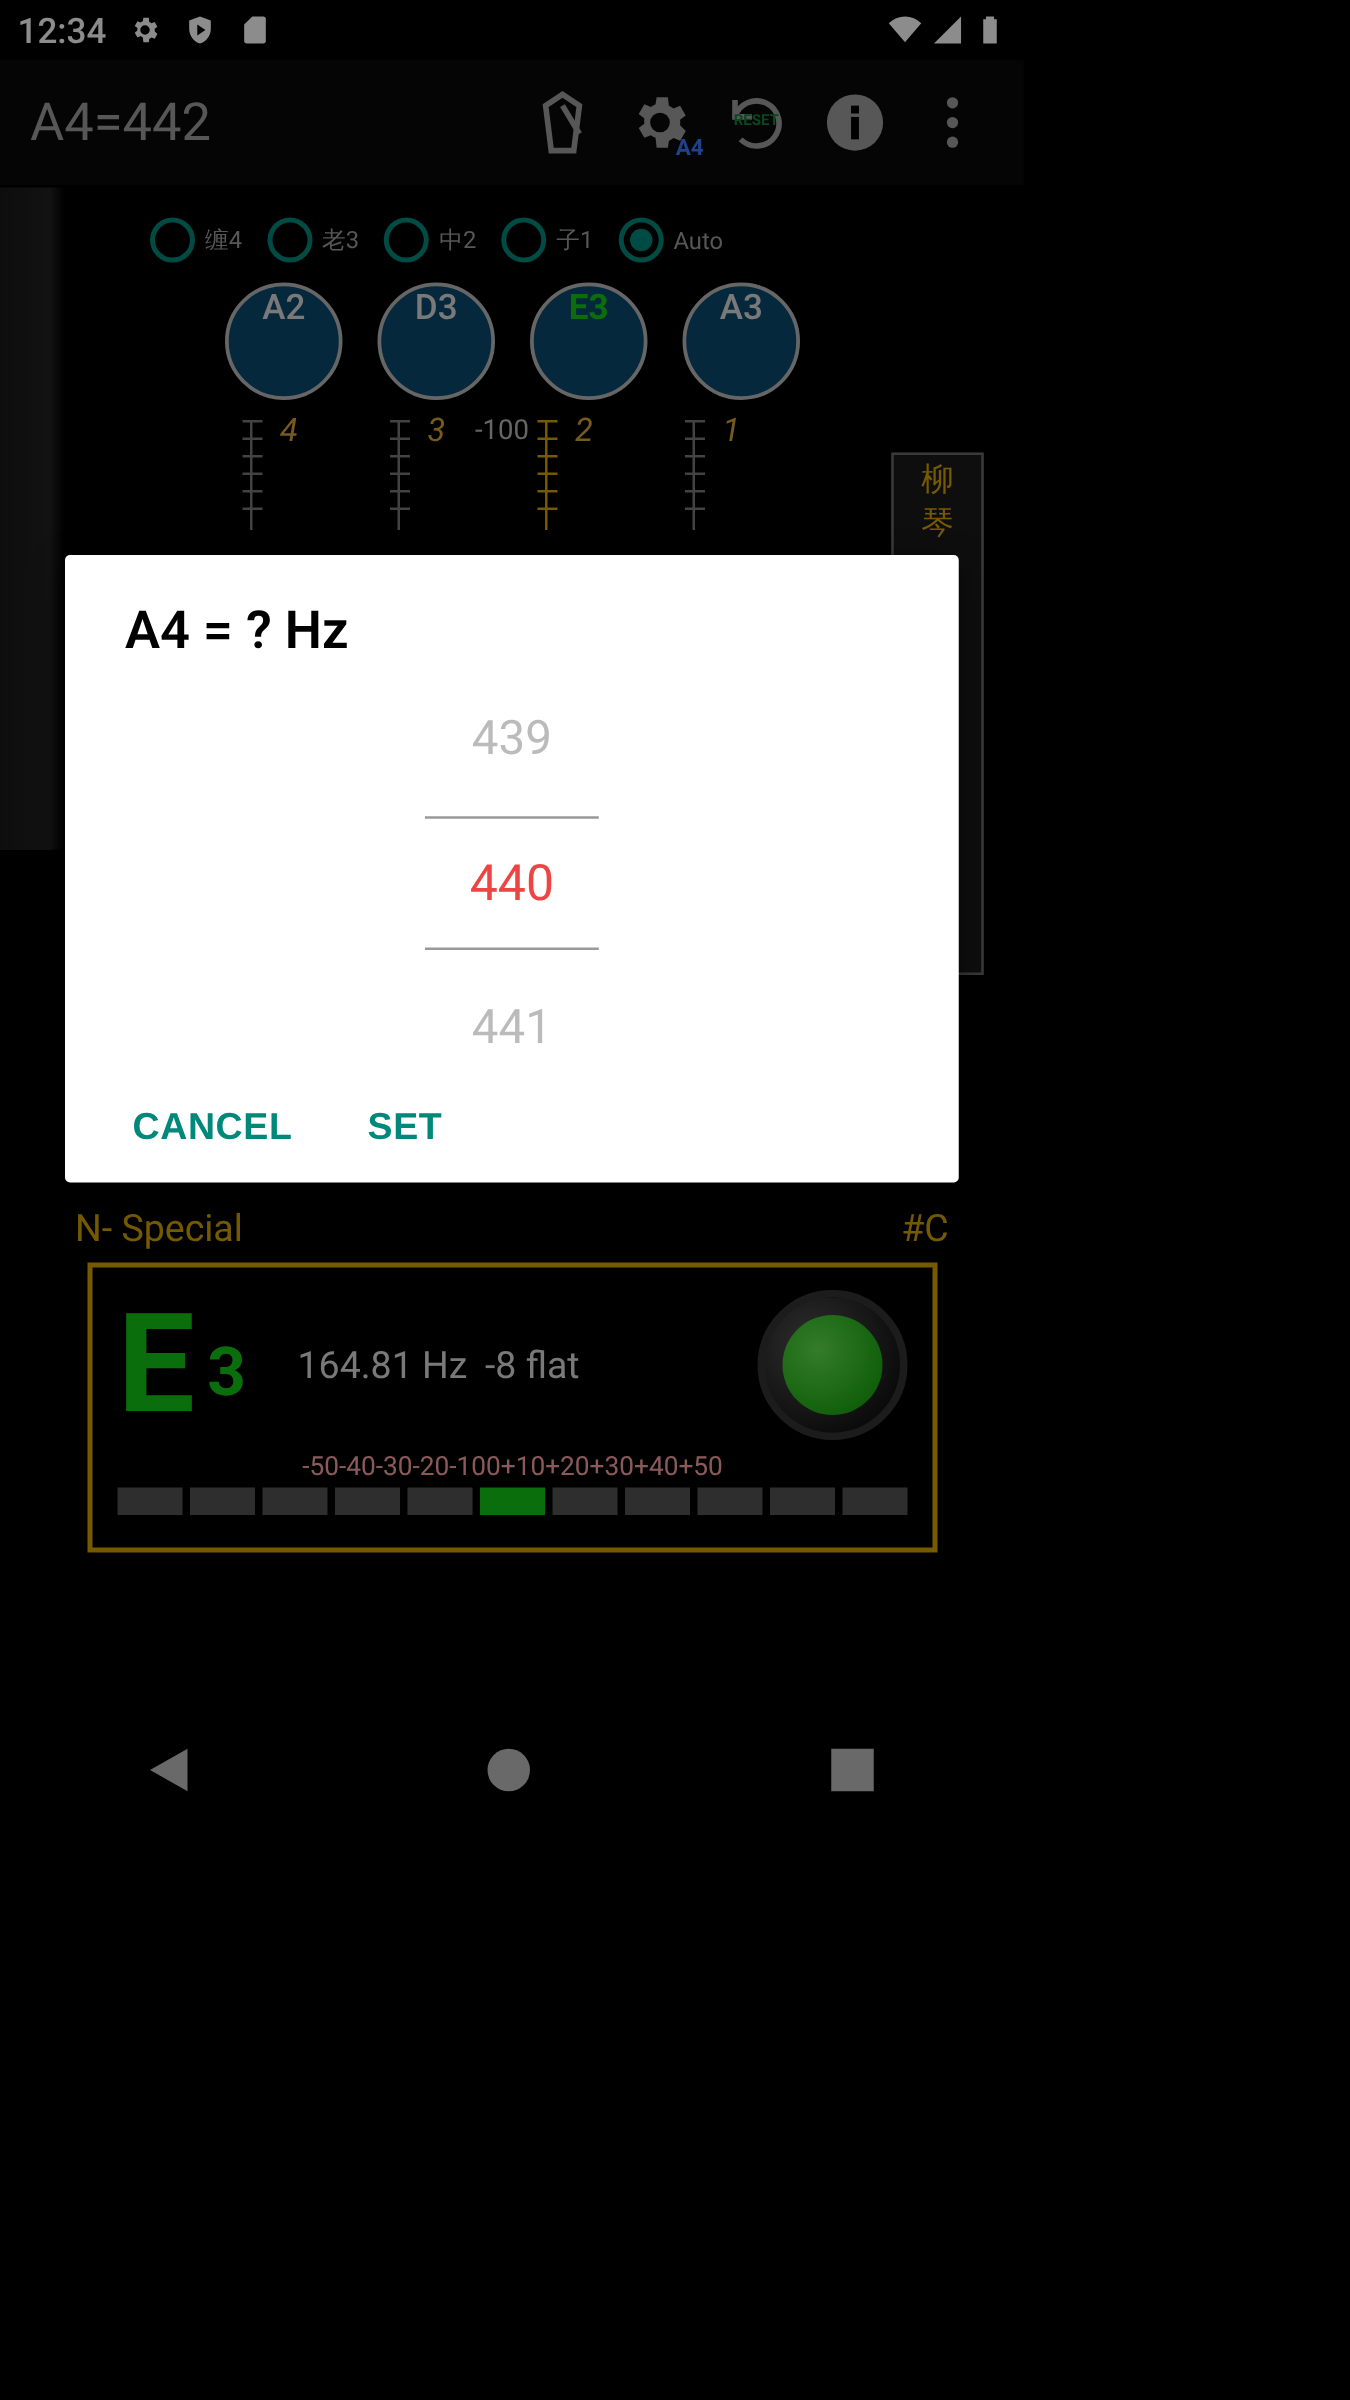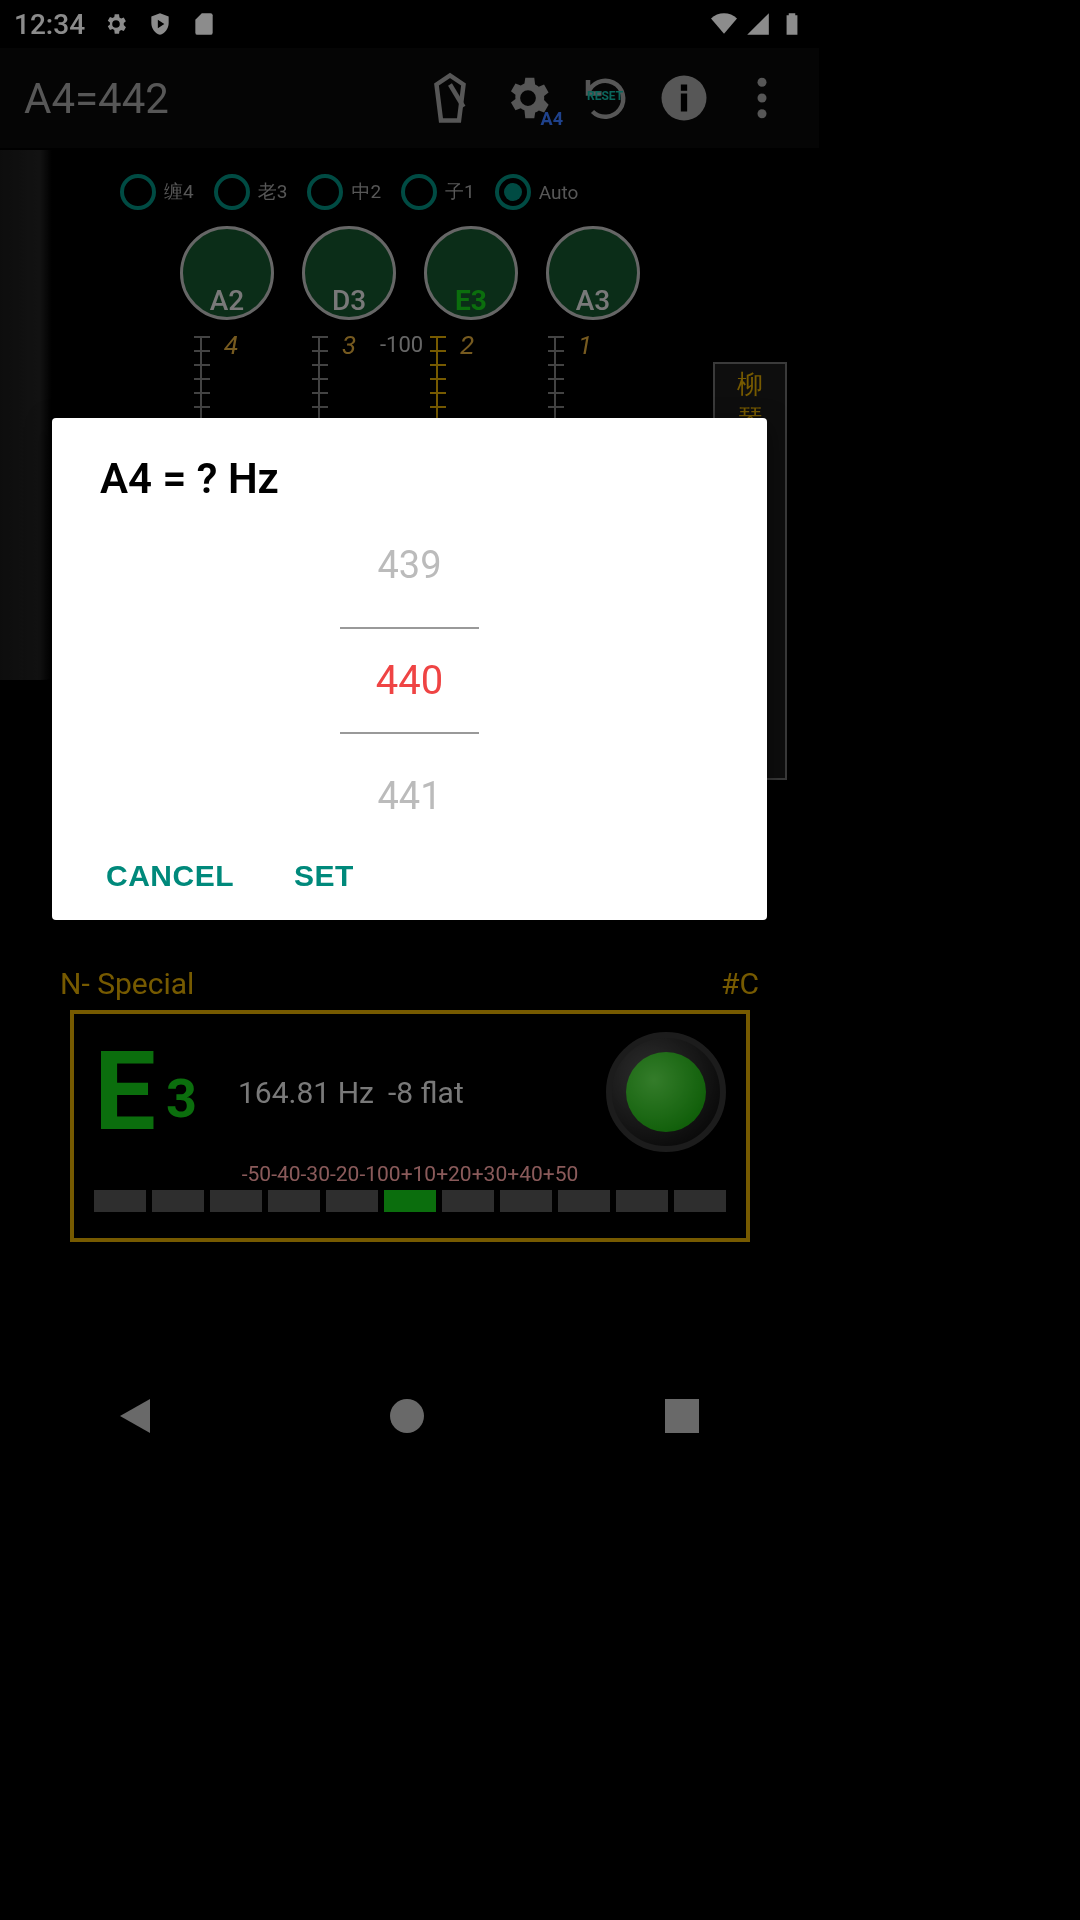--- a/index.html
+++ b/index.html
@@ -10,21 +10,21 @@
   .app-bar{height:100px;display:flex;align-items:center;padding:0 24px;gap:12px;background:#0a0a0a}
   .app-title{font-size:42px;color:#9e9e9e;font-weight:400;margin-right:auto}
   .toolbar-btn{width:66px;height:66px;display:flex;align-items:center;justify-content:center;color:#9e9e9e}
   .toolbar-btn svg{width:54px;height:54px}
   .radio-row{display:flex;align-items:center;margin:26px 0 16px 120px;}
   .radio-group{display:flex;align-items:center;gap:8px;margin-right:20px}
   .radio{width:36px;height:36px;border:4px solid #00897b;border-radius:50%;box-sizing:border-box;display:flex;align-items:center;justify-content:center}
   .radio.checked::after{content:'';width:18px;height:18px;border-radius:50%;background:#00897b}
   .radio-label{color:#9e9e9e;font-size:19px}
   .note-row{display:flex;margin-left:180px;gap:28px}
-  .note-btn{width:88px;height:88px;border-radius:50%;background:#14532d;border:3px solid #bbb;display:flex;align-items:flex-end;justify-content:center;font-size:28px;color:#ddd;font-weight:500}
+  .note-btn{width:88px;height:88px;border-radius:50%;background:#0c4a6e;border:3px solid #bbb;display:flex;align-items:flex-start;justify-content:center;font-size:28px;color:#ddd;font-weight:500}
   .note-btn.active{color:#15c918;font-weight:700}
   .scale-row{position:relative;margin-top:16px;margin-left:194px;display:flex;gap:82px;height:90px}
   .scalecol{position:relative;width:36px}
   .scalecol .ticks{position:absolute;left:6px;top:0;width:2px;height:88px;background:#7a7a7a}
   .scalecol .ticks.active{background:#d8a400}
   .scalecol .num{position:absolute;left:30px;top:-6px;font-size:26px;font-style:italic;color:#d8a43a}
   .scalecol .tickmarks span{position:absolute;left:0;width:16px;height:2px;background:#7a7a7a}
   .scalecol .tickmarks.active span{background:#d8a400}
   .cents-label{position:absolute;left:380px;top:332px;font-size:22px;color:#bbb}
   .side-panel{position:absolute;right:32px;top:362px;width:70px;height:414px;background:#1a1a1a;border:2px solid #6b6b6b;display:flex;flex-direction:column;align-items:center}
@@ -42,21 +42,21 @@
   .meter{margin-top:10px}
   .meter-labels{display:flex;justify-content:center;font-size:21px;color:#fca5a5}
   .meter-boxes{display:flex;gap:6px;margin-top:4px}
   .meter-boxes span{flex:1;height:22px;background:#555}
   .meter-boxes span.on{background:#15c918}
   .nav-bar{position:absolute;left:0;right:0;bottom:0;height:80px;background:#000;display:flex;align-items:center;justify-content:space-around}
   .nav-shape{width:34px;height:34px;background:#bfbfbf}
   .nav-tri{width:0;height:0;border-right:30px solid #bfbfbf;border-top:17px solid transparent;border-bottom:17px solid transparent;background:none}
   .nav-circ{border-radius:50%}
   .scrim{position:absolute;inset:0;background:rgba(0,0,0,.45)}
-  .dialog{position:absolute;left:52px;right:52px;top:418px;background:#fff;color:#000;border-radius:4px;padding:36px 48px 26px 48px;box-shadow:0 8px 24px rgba(0,0,0,.5)}
+  .dialog{position:absolute;left:52px;right:52px;top:444px;background:#fff;color:#000;border-radius:4px;padding:36px 48px 26px 48px;box-shadow:0 8px 24px rgba(0,0,0,.5)}
   .dialog-title{font-size:42px;font-weight:600;margin-bottom:40px}
   .picker{display:flex;flex-direction:column;align-items:center;gap:40px;margin-bottom:40px}
   .picker .faded{font-size:38px;color:#bbb}
   .picker .current{font-size:40px;color:#ef4444;border-top:2px solid #999;border-bottom:2px solid #999;padding:28px 36px}
   .dialog-actions{display:flex;justify-content:flex-start;gap:48px;padding-right:12px}
   .dialog-btn{color:#00897b;font-size:30px;font-weight:700;letter-spacing:.5px;background:none;border:none}
   
   .tm span:nth-child(1){top:0}.tm span:nth-child(2){top:14px}.tm span:nth-child(3){top:28px}
   .tm span:nth-child(4){top:42px}.tm span:nth-child(5){top:56px}.tm span:nth-child(6){top:70px}
   .instr-bg{position:absolute;left:-20px;top:150px;width:120px;height:530px;background:linear-gradient(90deg,#1a1a1a 0%,#2a2a2a 50%,#000 60%);border-radius:0 0 60px 0;opacity:.8}
@@ -114,21 +114,21 @@
       <svg viewBox="0 0 24 24" fill="#9e9e9e">
         <path d="M19.14,12.94a7,7,0,0,0,0-1.88l2-1.55-2-3.46-2.35.94a7,7,0,0,0-1.63-.95L14.8,3h-4l-.39,2.54a7,7,0,0,0-1.63.95L6.43,5.55l-2,3.46,2,1.55a7,7,0,0,0,0,1.88l-2,1.55,2,3.46,2.35-.94a7,7,0,0,0,1.63.95L10.8,21h4l.39-2.54a7,7,0,0,0,1.63-.95l2.35.94,2-3.46ZM12,15.5A3.5,3.5,0,1,1,15.5,12,3.5,3.5,0,0,1,12,15.5Z"></path>
       </svg>
       <span style="position:absolute;right:-2px;bottom:2px;font-size:18px;color:#3a78ff;font-weight:700">A4</span>
     </span>
   <span class="toolbar-btn" style="position:relative">
       <svg viewBox="0 0 24 24" fill="none" stroke="#9e9e9e" stroke-width="2">
         <path d="M4 4v6h6"></path>
         <path d="M4 10a8 8 0 1 1 2 8"></path>
       </svg>
-      <span style="position:absolute;font-size:12px;color:#14b8a6;top:24px;left:14px;font-weight:700">RESET</span>
+      <span style="position:absolute;font-size:12px;color:#15803d;top:24px;left:14px;font-weight:700">RESET</span>
     </span>
   <span class="toolbar-btn">
       <svg viewBox="0 0 24 24" fill="#9e9e9e">
         <circle cx="12" cy="12" r="10"></circle>
         <rect x="10.6" y="10" width="2.8" height="8" fill="#000"></rect>
         <rect x="10.6" y="6" width="2.8" height="2.8" fill="#000"></rect>
       </svg>
     </span>
   <span class="toolbar-btn">
       <svg viewBox="0 0 24 24" fill="#9e9e9e">

